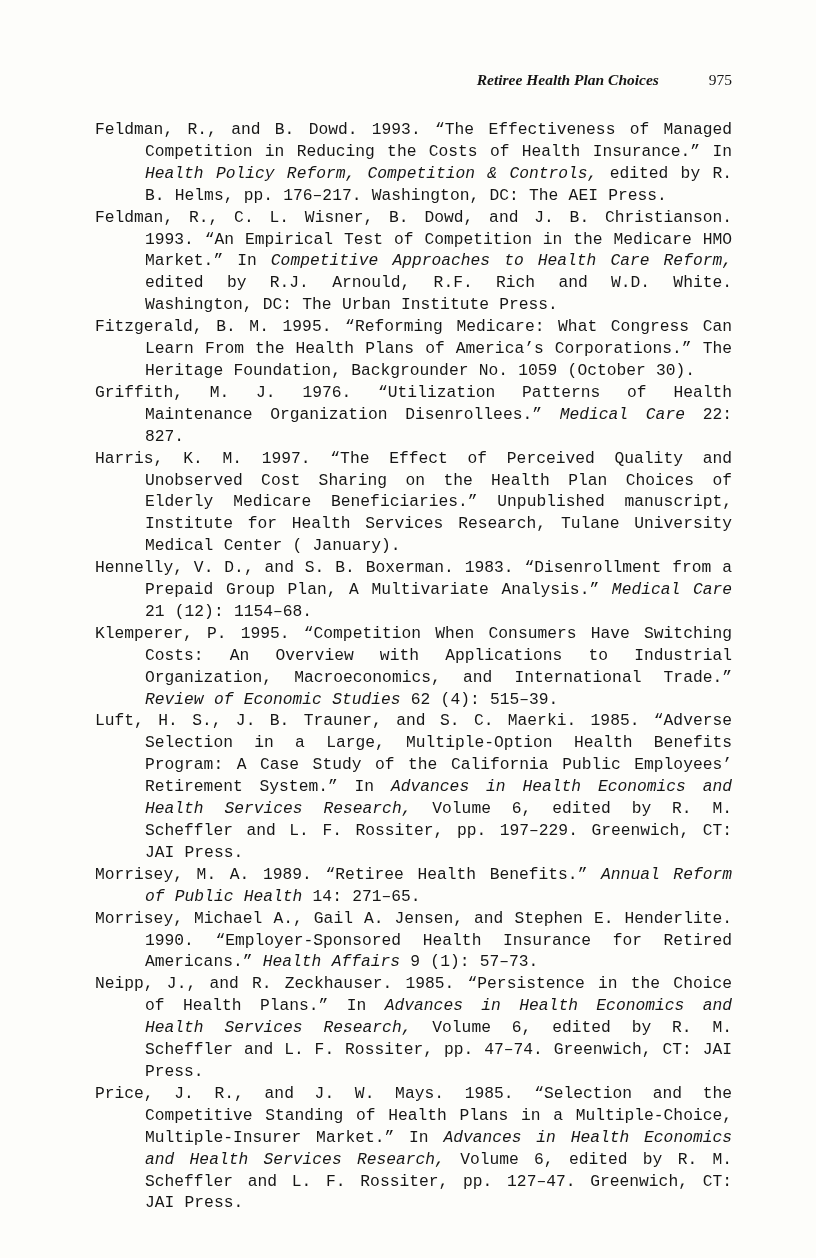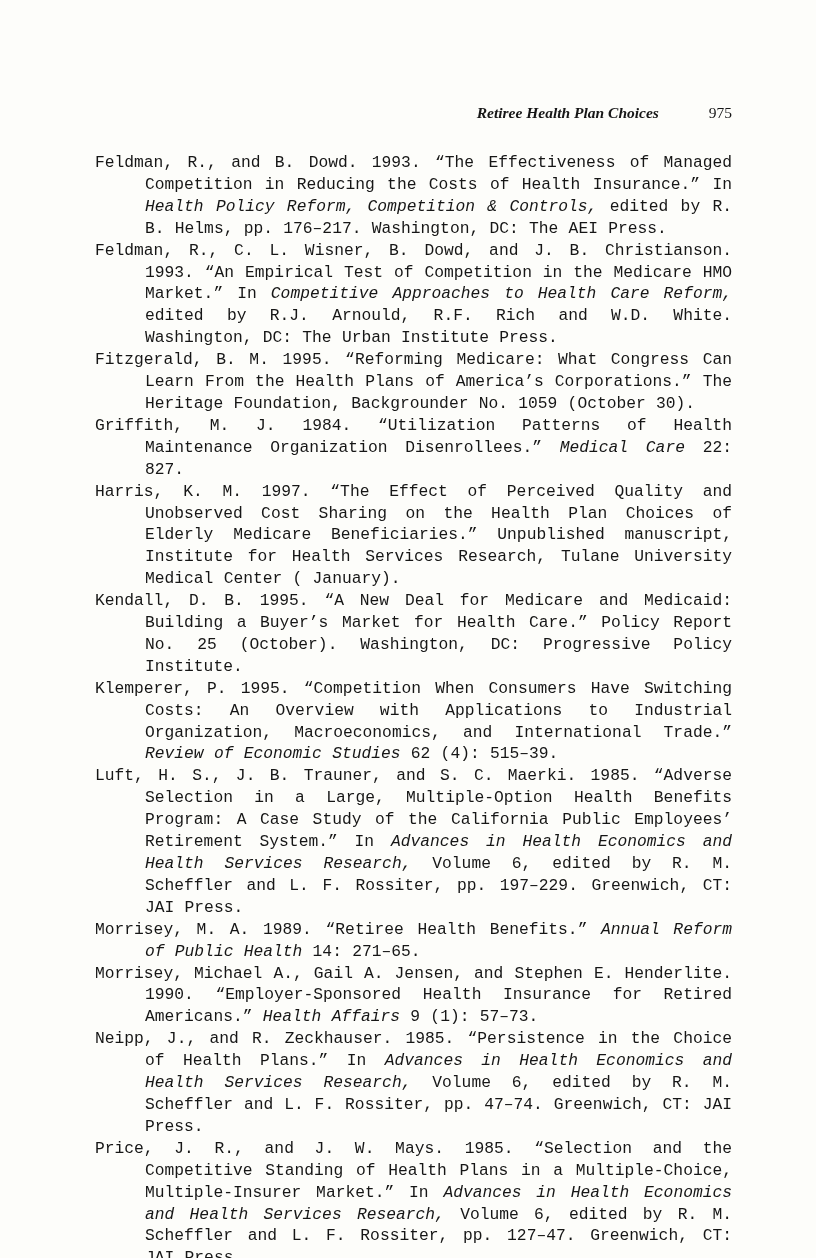--- a/index.html
+++ b/index.html
@@ -13,21 +13,21 @@
     overflow: hidden;
     position: relative;
   }
   .page {
     position: absolute;
     left: 95px;
     top: 0;
     width: 637px;
   }
   .running-head {
-    padding-top: 103px;
+    padding-top: 70px;
     text-align: right;
     font-size: 15.5px;
     line-height: 20px;
     margin-bottom: 29px;
     white-space: nowrap;
   }
   .head-title {
     font-style: italic;
     font-weight: bold;
   }
@@ -53,23 +53,23 @@
 
 <div class="page">
   <div class="running-head">
     <span class="head-title">Retiree Health Plan Choices</span>
     <span class="head-page">975</span>
   </div>
   <div class="refs" id="refs">
       <p class="ref"><span>Feldman, R., and B. Dowd. 1993. “The Effectiveness of Managed Competition in Reducing the Costs of Health Insurance.” In </span><span class="it">Health Policy Reform, Competition &amp; Controls,</span><span> edited by R. B. Helms, pp. 176–217. Washington, DC: The AEI Press.</span></p>
       <p class="ref"><span>Feldman, R., C. L. Wisner, B. Dowd, and J. B. Christianson. 1993. “An Empirical Test of Competition in the Medicare HMO Market.” In </span><span class="it">Competitive Approaches to Health Care Reform,</span><span> edited by R.J. Arnould, R.F. Rich and W.D. White. Washington, DC: The Urban Institute Press.</span></p>
       <p class="ref"><span>Fitzgerald, B. M. 1995. “Reforming Medicare: What Congress Can Learn From the Health Plans of America’s Corporations.” The Heritage Foundation, Backgrounder No. 1059 (October 30).</span></p>
-      <p class="ref"><span>Griffith, M. J. 1984. “Utilization Patterns of Health Maintenance Organization Disenrollees.” </span><span class="it">Medical Care</span><span> 22: 827.</span></p>
+      <p class="ref"><span>Griffith, M. J. 1976. “Utilization Patterns of Health Maintenance Organization Disenrollees.” </span><span class="it">Medical Care</span><span> 22: 827.</span></p>
       <p class="ref"><span>Harris, K. M. 1997. “The Effect of Perceived Quality and Unobserved Cost Sharing on the Health Plan Choices of Elderly Medicare Beneficiaries.” Unpublished manuscript, Institute for Health Services Research, Tulane University Medical Center ( January).</span></p>
-      <p class="ref"><span>Kendall, D. B. 1995. “A New Deal for Medicare and Medicaid: Building a Buyer’s Market for Health Care.” Policy Report No. 25 (October). Washington, DC: Progressive Policy Institute.</span></p>
+      <p class="ref"><span>Hennelly, V. D., and S. B. Boxerman. 1983. “Disenrollment from a Prepaid Group Plan, A Multivariate Analysis.” </span><span class="it">Medical Care</span><span> 21 (12): 1154–68.</span></p>
       <p class="ref"><span>Klemperer, P. 1995. “Competition When Consumers Have Switching Costs: An Overview with Applications to Industrial Organization, Macroeconomics, and International Trade.” </span><span class="it">Review of Economic Studies</span><span> 62 (4): 515–39.</span></p>
       <p class="ref"><span>Luft, H. S., J. B. Trauner, and S. C. Maerki. 1985. “Adverse Selection in a Large, Multiple-Option Health Benefits Program: A Case Study of the California Public Employees’ Retirement System.” In </span><span class="it">Advances in Health Economics and Health Services Research,</span><span> Volume 6, edited by R. M. Scheffler and L. F. Rossiter, pp. 197–229. Greenwich, CT: JAI Press.</span></p>
       <p class="ref"><span>Morrisey, M. A. 1989. “Retiree Health Benefits.” </span><span class="it">Annual Reform of Public Health</span><span> 14: 271–65.</span></p>
       <p class="ref"><span>Morrisey, Michael A., Gail A. Jensen, and Stephen E. Henderlite. 1990. “Employer-Sponsored Health Insurance for Retired Americans.” </span><span class="it">Health Affairs</span><span> 9 (1): 57–73.</span></p>
       <p class="ref"><span>Neipp, J., and R. Zeckhauser. 1985. “Persistence in the Choice of Health Plans.” In </span><span class="it">Advances in Health Economics and Health Services Research,</span><span> Volume 6, edited by R. M. Scheffler and L. F. Rossiter, pp. 47–74. Greenwich, CT: JAI Press.</span></p>
       <p class="ref"><span>Price, J. R., and J. W. Mays. 1985. “Selection and the Competitive Standing of Health Plans in a Multiple-Choice, Multiple-Insurer Market.” In </span><span class="it">Advances in Health Economics and Health Services Research,</span><span> Volume 6, edited by R. M. Scheffler and L. F. Rossiter, pp. 127–47. Greenwich, CT: JAI Press.</span></p>
     </div>
 </div>
 
 </body></html>

